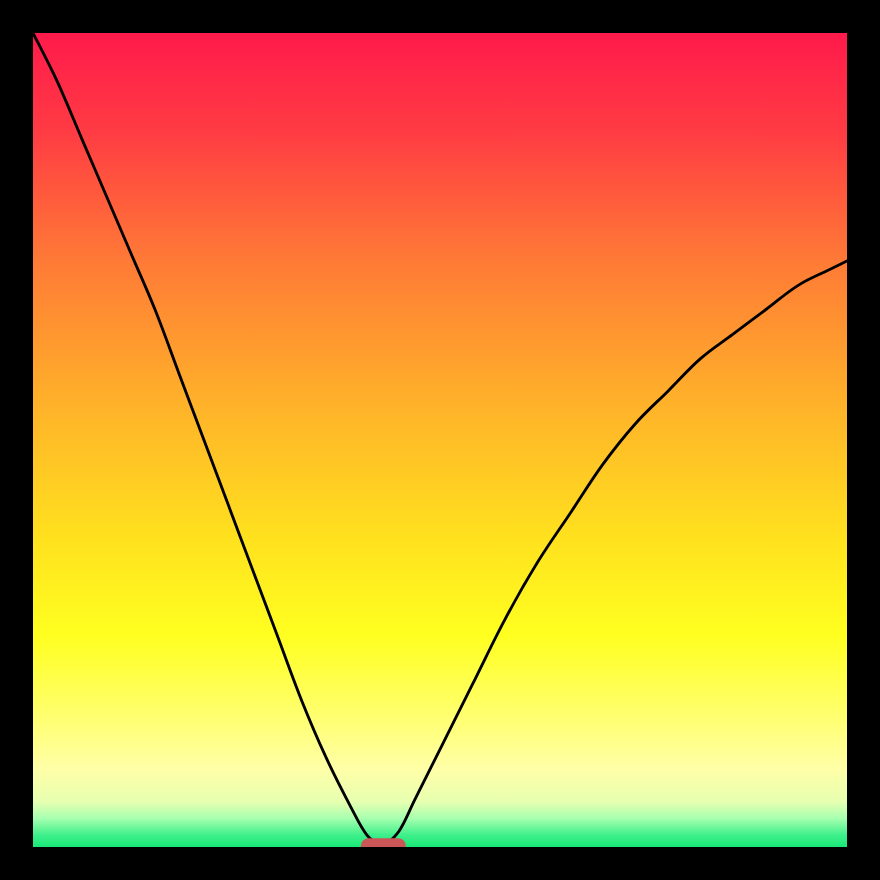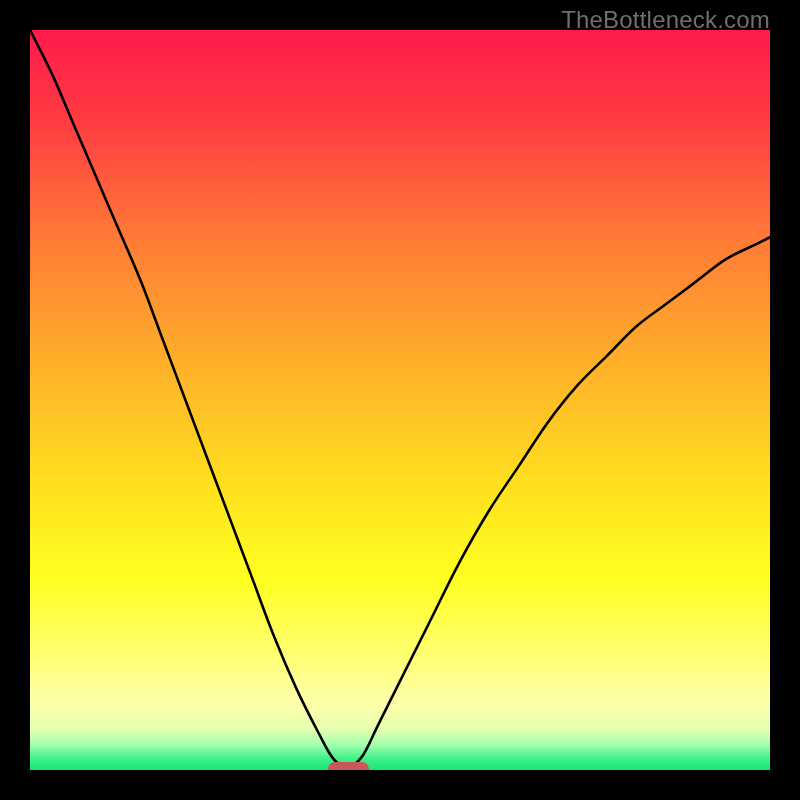--- a/index.html
+++ b/index.html
@@ -45,21 +45,20 @@
     position: absolute;
     background: #cb5658;
     border-radius: 8px;
   }
 </style>
 </head>
 <body>
 
 <div class="frame">
 
-  <div class="watermark">TheBottleneck.com</div>
 
   <div class="plot">
 
     <svg class="bg-gradient" viewBox="0 0 740 740" preserveAspectRatio="none">
       <defs>
         <linearGradient id="grad" x1="0" y1="0" x2="0" y2="1">
             <stop offset="0%" stop-color="#ff1a4b"></stop>
             <stop offset="12%" stop-color="#ff3b43"></stop>
             <stop offset="28.000000000000004%" stop-color="#ff7a36"></stop>
             <stop offset="45%" stop-color="#ffb02a"></stop>

